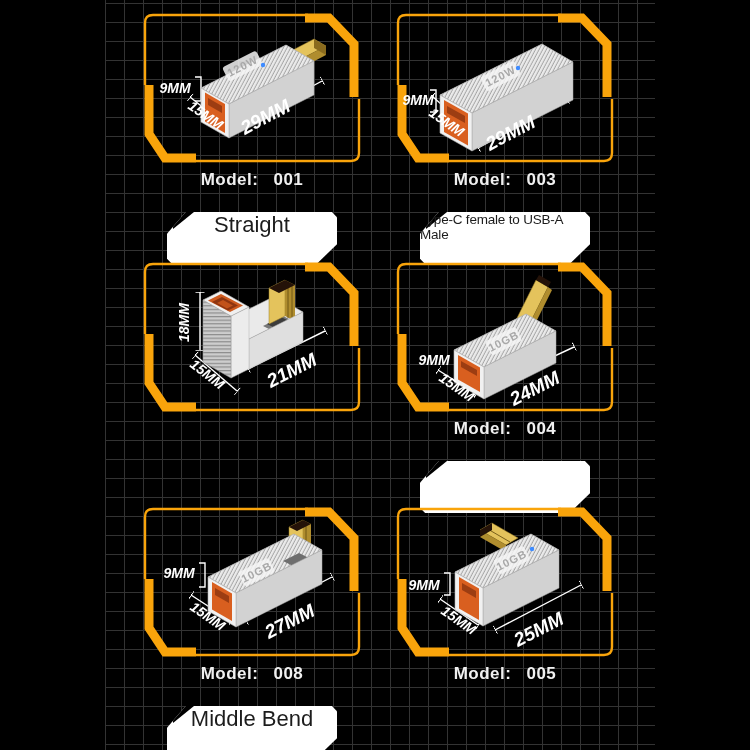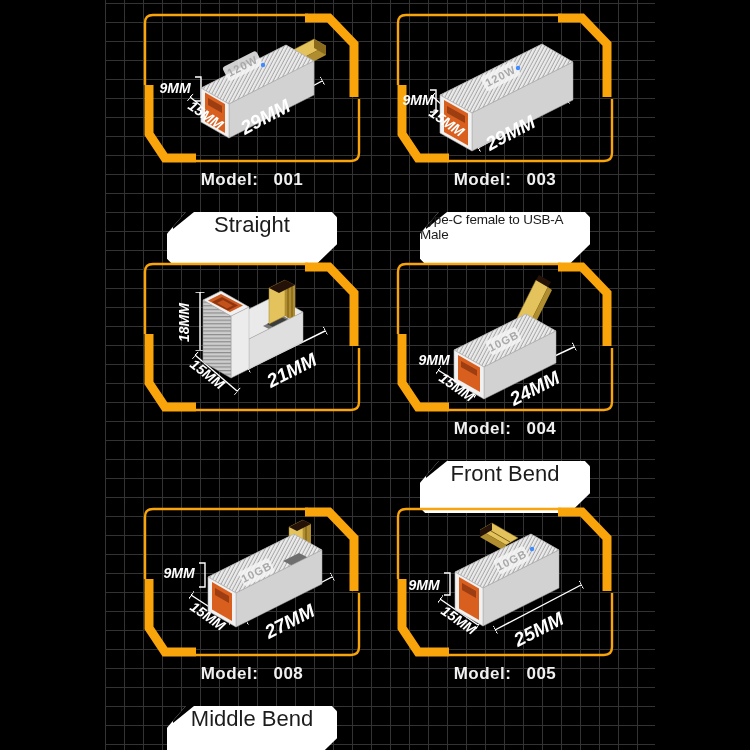--- a/index.html
+++ b/index.html
@@ -200,21 +200,20 @@
       </g>
       <g>
         <text class="dim-sm" x="38" y="103" text-anchor="middle">9MM</text>
         <text class="dim-sm" transform="translate(42,118) rotate(35)">15MM</text>
         <text class="dim-lg" transform="translate(118,144) rotate(-27)">24MM</text>
       </g>
     </svg>
     <div class="model-row"><span>Model:</span><span class="mv">004</span></div>
     <div class="plate">
           <i class="notch"></i>
-          <span class="pname">Front Bend</span>
         </div>
   </section>
 
   <section class="panel p5">
     <svg class="figure" viewBox="0 0 218 152">
       <g stroke="#F9A40B" fill="none">
         <path d="M165,2 H10 Q2,2 2,10 V72" stroke-width="2.4"></path>
         <path d="M216,86 V140 Q216,148 208,148 H53" stroke-width="2.4"></path>
         <path d="M162,5 H186 L211,31 V84" stroke-width="9"></path>
         <path d="M6,72 V121 L22,145 H53" stroke-width="9"></path>

